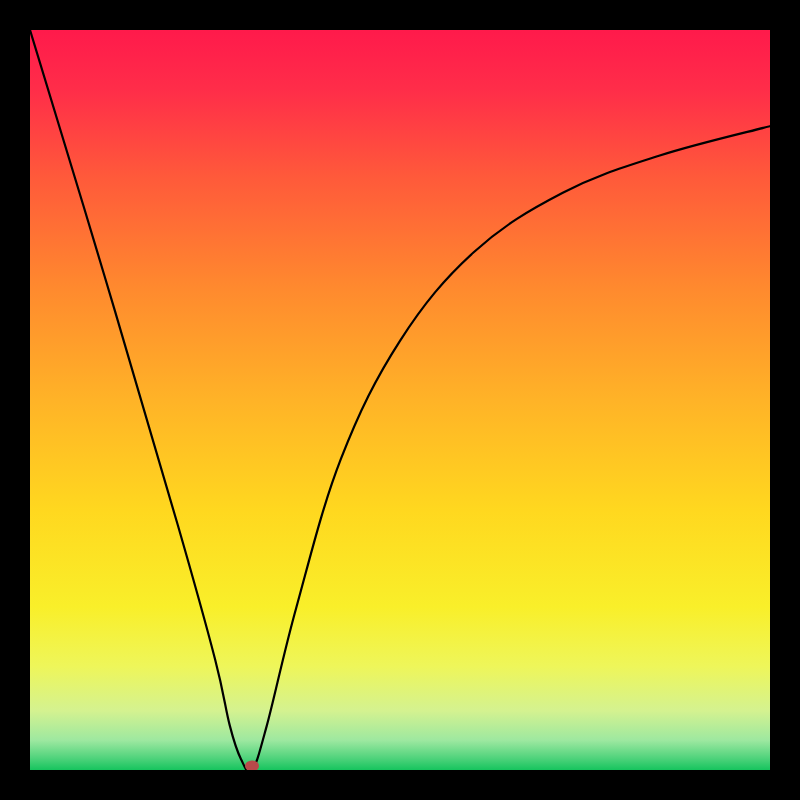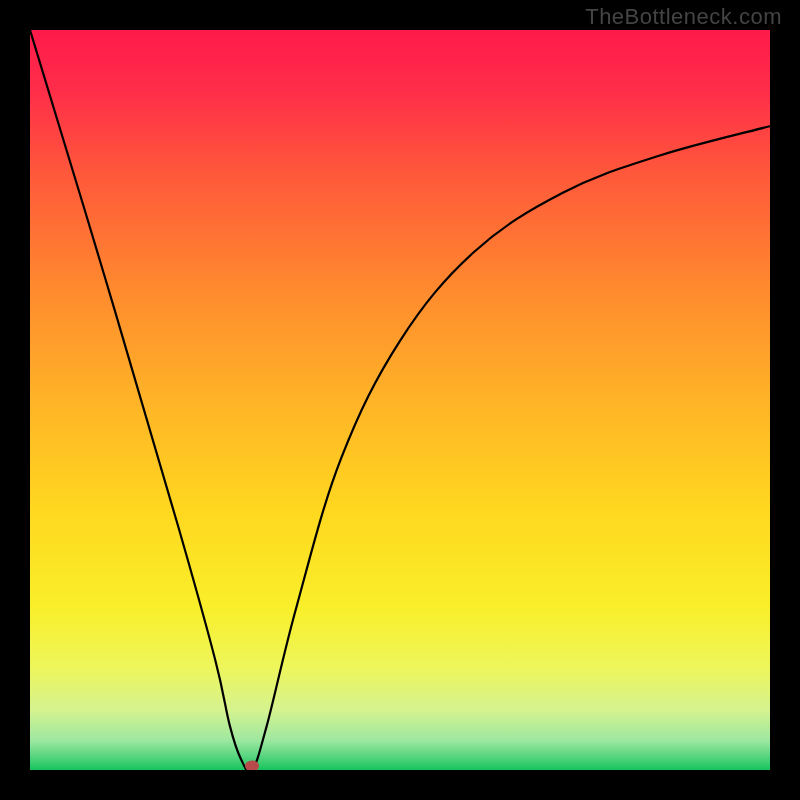--- a/index.html
+++ b/index.html
@@ -51,21 +51,20 @@
   .marker {
     fill: #b74a4a;
     stroke: none;
   }
 </style>
 </head>
 <body>
 
 <div class="frame">
 
-  <div class="watermark">TheBottleneck.com</div>
 
   <div class="plot">
     <svg viewBox="0 0 740 740" preserveAspectRatio="none">
       <defs>
         <linearGradient id="bg-grad" x1="0" y1="0" x2="0" y2="1">
         <stop offset="0%" stop-color="#ff1a4b"></stop>
             <stop offset="8%" stop-color="#ff2d49"></stop>
             <stop offset="20%" stop-color="#ff5a3a"></stop>
             <stop offset="35%" stop-color="#ff8a2e"></stop>
             <stop offset="50%" stop-color="#ffb327"></stop>

